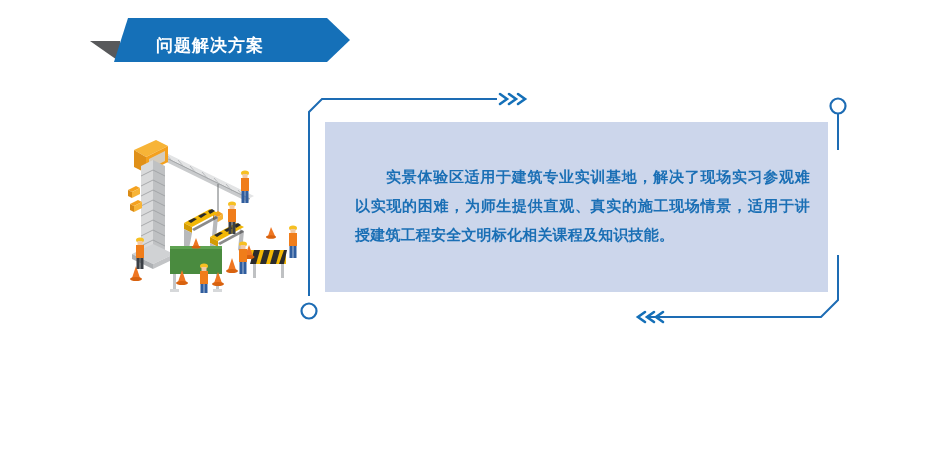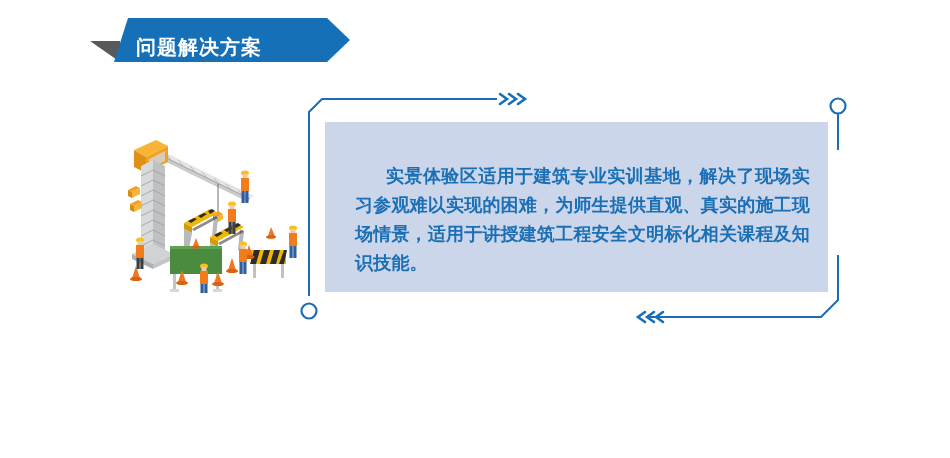--- a/index.html
+++ b/index.html
@@ -38,23 +38,23 @@
     left: 24px;
     top: 0px;
     width: 236px;
     height: 44px;
     background: #1570b8;
     -webkit-clip-path: polygon(14px 0, 100% 0, 100% 0, 236px 22px, 100% 100%, 14px 100%, 0 100%, 0 100%);
     clip-path: polygon(14px 0, 213px 0, 236px 22px, 213px 100%, 14px 100%, 0 100%);
   }
   #title-text {
     position: absolute;
-    left: 46px;
+    left: 66px;
     top: 19px;
-    font-size: 20px;
+    font-size: 17px;
     font-weight: bold;
     color: #ffffff;
     letter-spacing: 1px;
     line-height: 1;
     white-space: nowrap;
     text-align: right;
   }
 
   
   #frame { position: absolute; left: 0; top: 0; width: 950px; height: 458px; pointer-events: none; }
@@ -66,21 +66,21 @@
     top: 122px;
     width: 503px;
     height: 170px;
     background: #ccd6eb;
   }
   #content-text {
     position: absolute;
     left: 355px;
     top: 162px;
     width: 455px;
-    font-size: 18px;
+    font-size: 15px;
     font-weight: bold;
     line-height: 29px;
     color: #1a6fb5;
     text-indent: 31px;
     letter-spacing: 0.2px;
     text-align: justify;
   }
 
   
   #illustration {

